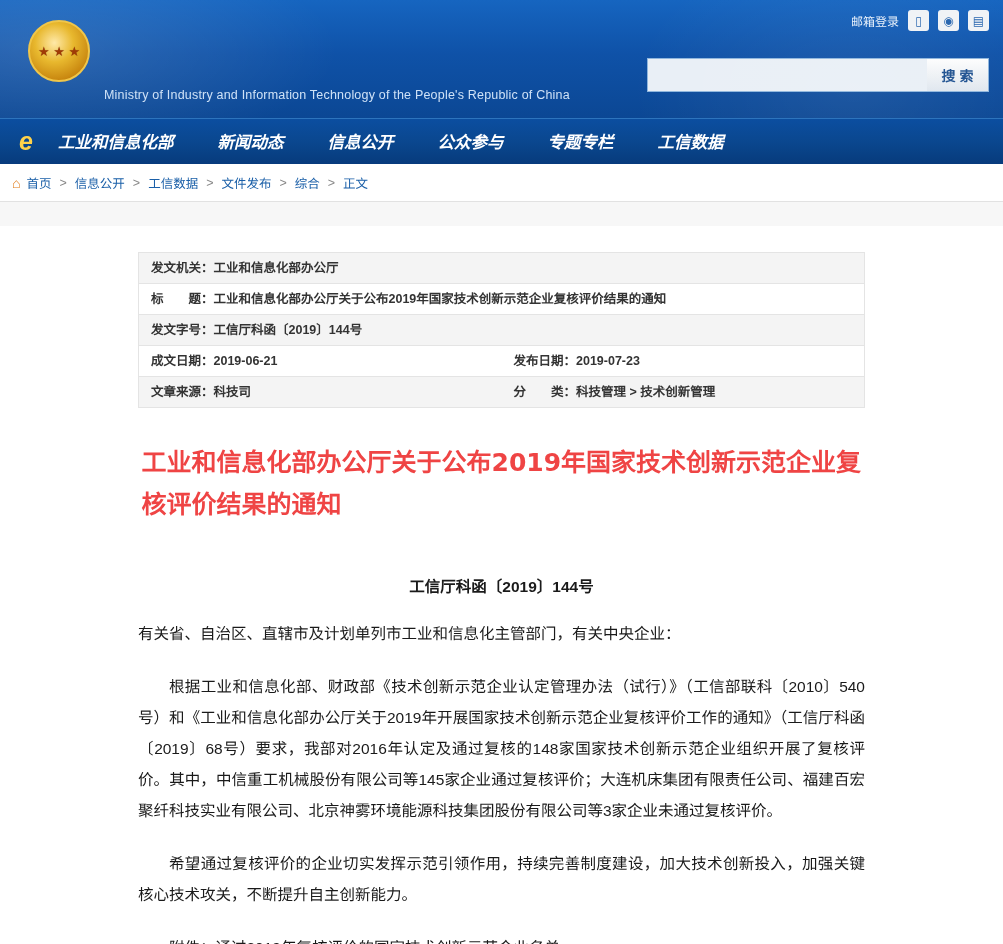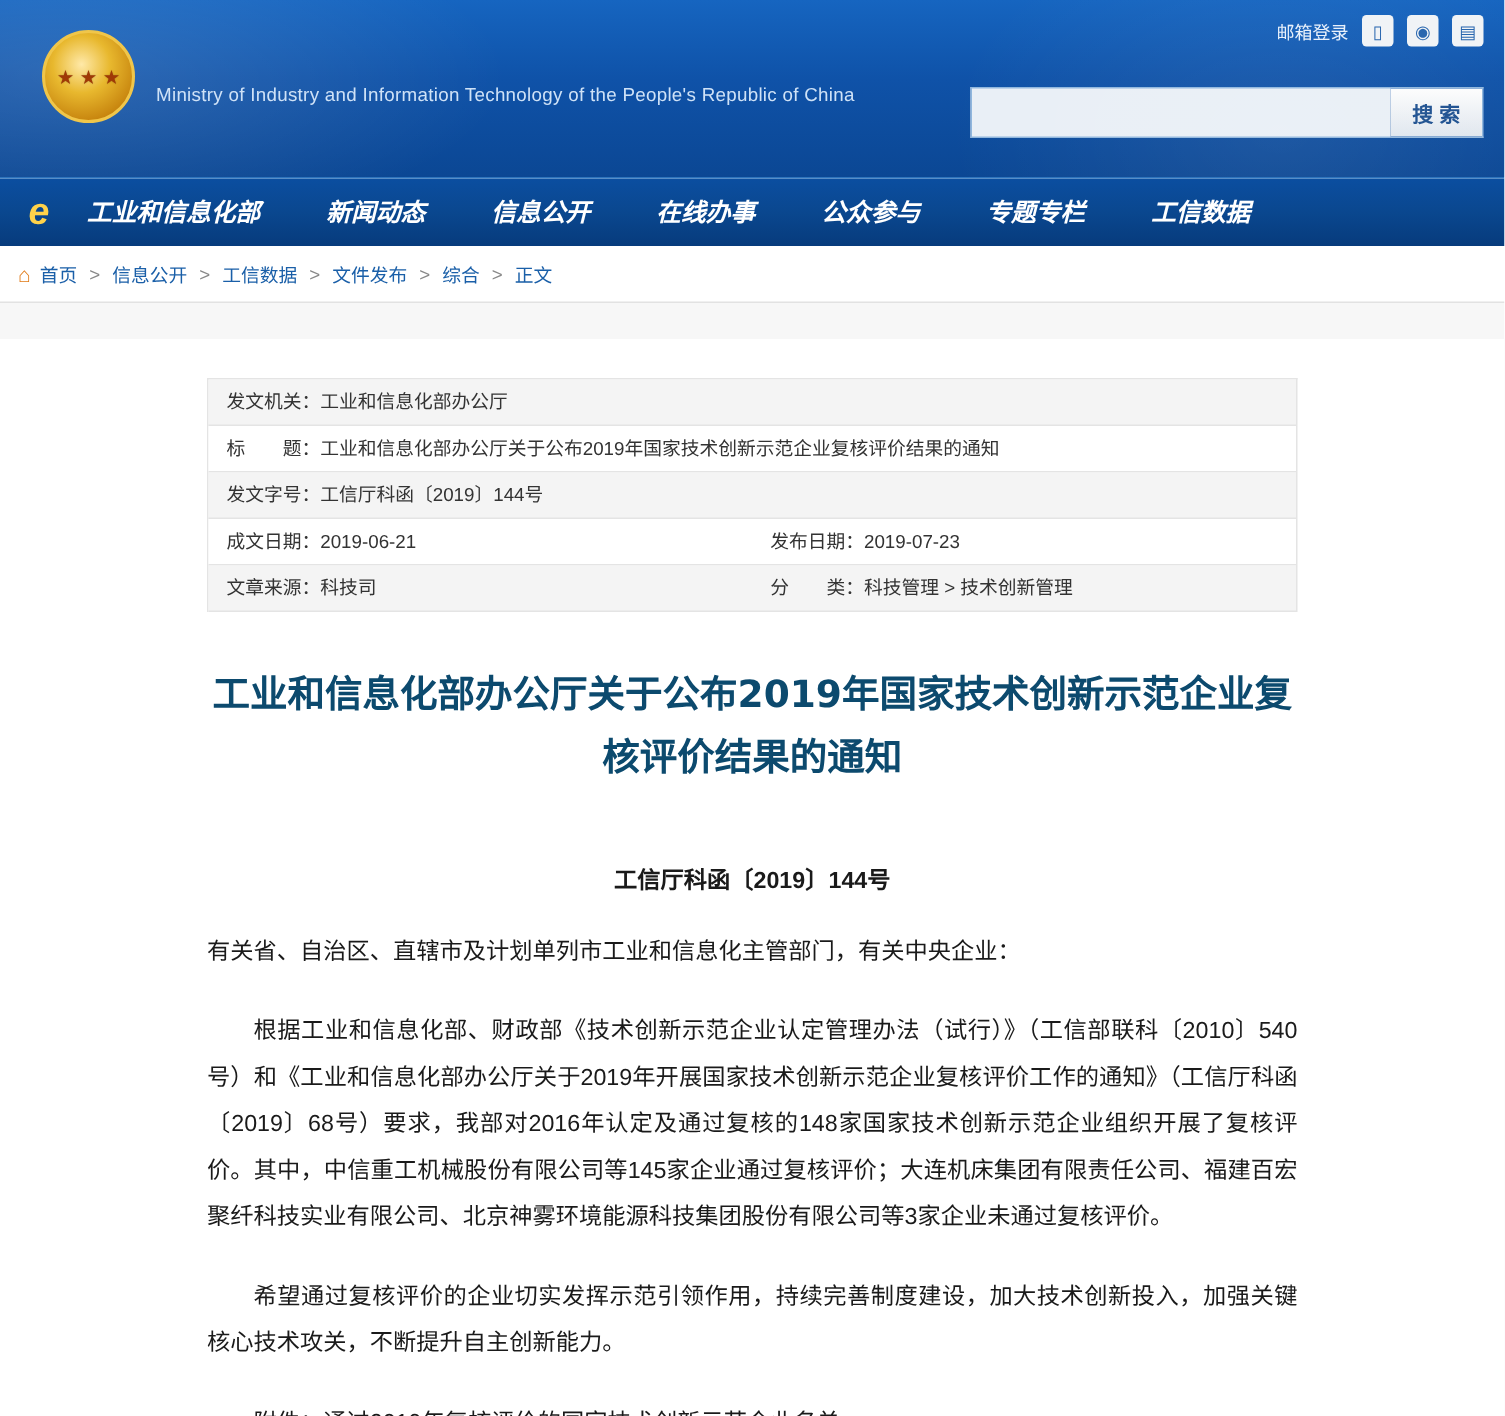--- a/index.html
+++ b/index.html
@@ -43,21 +43,21 @@
     text-shadow: 0 0 1px rgba(0,0,0,.3);
   }
   .title-cn {
     position:absolute; left:100px; top:22px;
     color:#ffffff; font-size: 35px; font-weight: bold;
     letter-spacing: 1px;
     font-family: "DejaVu Sans", "Liberation Sans", sans-serif;
     text-shadow: 0 1px 2px rgba(0,0,0,.3);
   }
   .title-en {
-    position:absolute; left:104px; top:56px;
+    position:absolute; left:104px; top:88px;
     color:#cfe2f7; font-size: 12.5px; letter-spacing: .2px;
   }
 
   .util {
     position:absolute; right:14px; top:10px;
     display:flex; align-items:center; gap:9px;
   }
   .util-link { color:#e7f0fb; font-size:12px; text-decoration:none; }
   .util-ico {
     width:21px; height:21px; border-radius:3px;
@@ -117,35 +117,35 @@
   .page { background:#f7f7f7; padding: 24px 0 10px; min-height: 700px; }
   .sheet {
     width: 1003px; background:#ffffff; margin:0 auto;
     padding: 26px 0 0;
   }
   .meta {
     width: 727px; margin: 0 auto;
     border-top:1px solid #e4e4e4;
     border-left:1px solid #e4e4e4;
     border-right:1px solid #e4e4e4;
-    font-size: 12.5px; color:#333;
+    font-size: 12.5px; color:#333;font-weight:bold;
   }
   .meta .row {
     display:flex; border-bottom:1px solid #e4e4e4; min-height:30px;
   }
   .meta .row:nth-child(odd) { background:#f4f4f4; }
   .meta .row:nth-child(even) { background:#ffffff; }
   .meta .cell {
     padding: 7px 12px; line-height:16px; flex:1 1 auto;
   }
   .meta .cell.half { flex: 0 0 50%; }
 
   .doc-title {
     width: 720px; margin: 34px auto 0;
-    text-align:center; font-size: 25px; font-weight:bold; color:#0c4a6e;
+    text-align:left; font-size: 25px; font-weight:bold; color:#ef4444;
     line-height: 42px;
     font-family: "DejaVu Sans", "Liberation Sans", sans-serif;
   }
   .doc-number {
     width: 720px; margin: 48px auto 0;
     text-align:center; font-size: 15.5px; font-weight:bold; color:#1a1a1a;
   }
   .doc-body { width: 727px; margin: 0 auto; padding-bottom: 8px; }
   .doc-body p {
     font-size: 15.5px; color:#1a1a1a; line-height: 31px;
@@ -182,21 +182,20 @@
       <input type="text" placeholder="" style="">
       <div class="btn">搜 索</div>
     </div>
   </div>
 
   <div class="nav">
     <div class="logo-e">e</div>
     <a href="#">工业和信息化部</a>
     <a href="#">新闻动态</a>
     <a href="#">信息公开</a>
-    <a href="#">在线办事</a>
     <a href="#">公众参与</a>
     <a href="#">专题专栏</a>
     <a href="#">工信数据</a>
   </div>
 
   <div class="crumbbar">
     <span class="home-ico">⌂</span>
     <a href="#">首页</a>
     <span class="sep">&gt;</span>
     <a href="#">信息公开</a>

